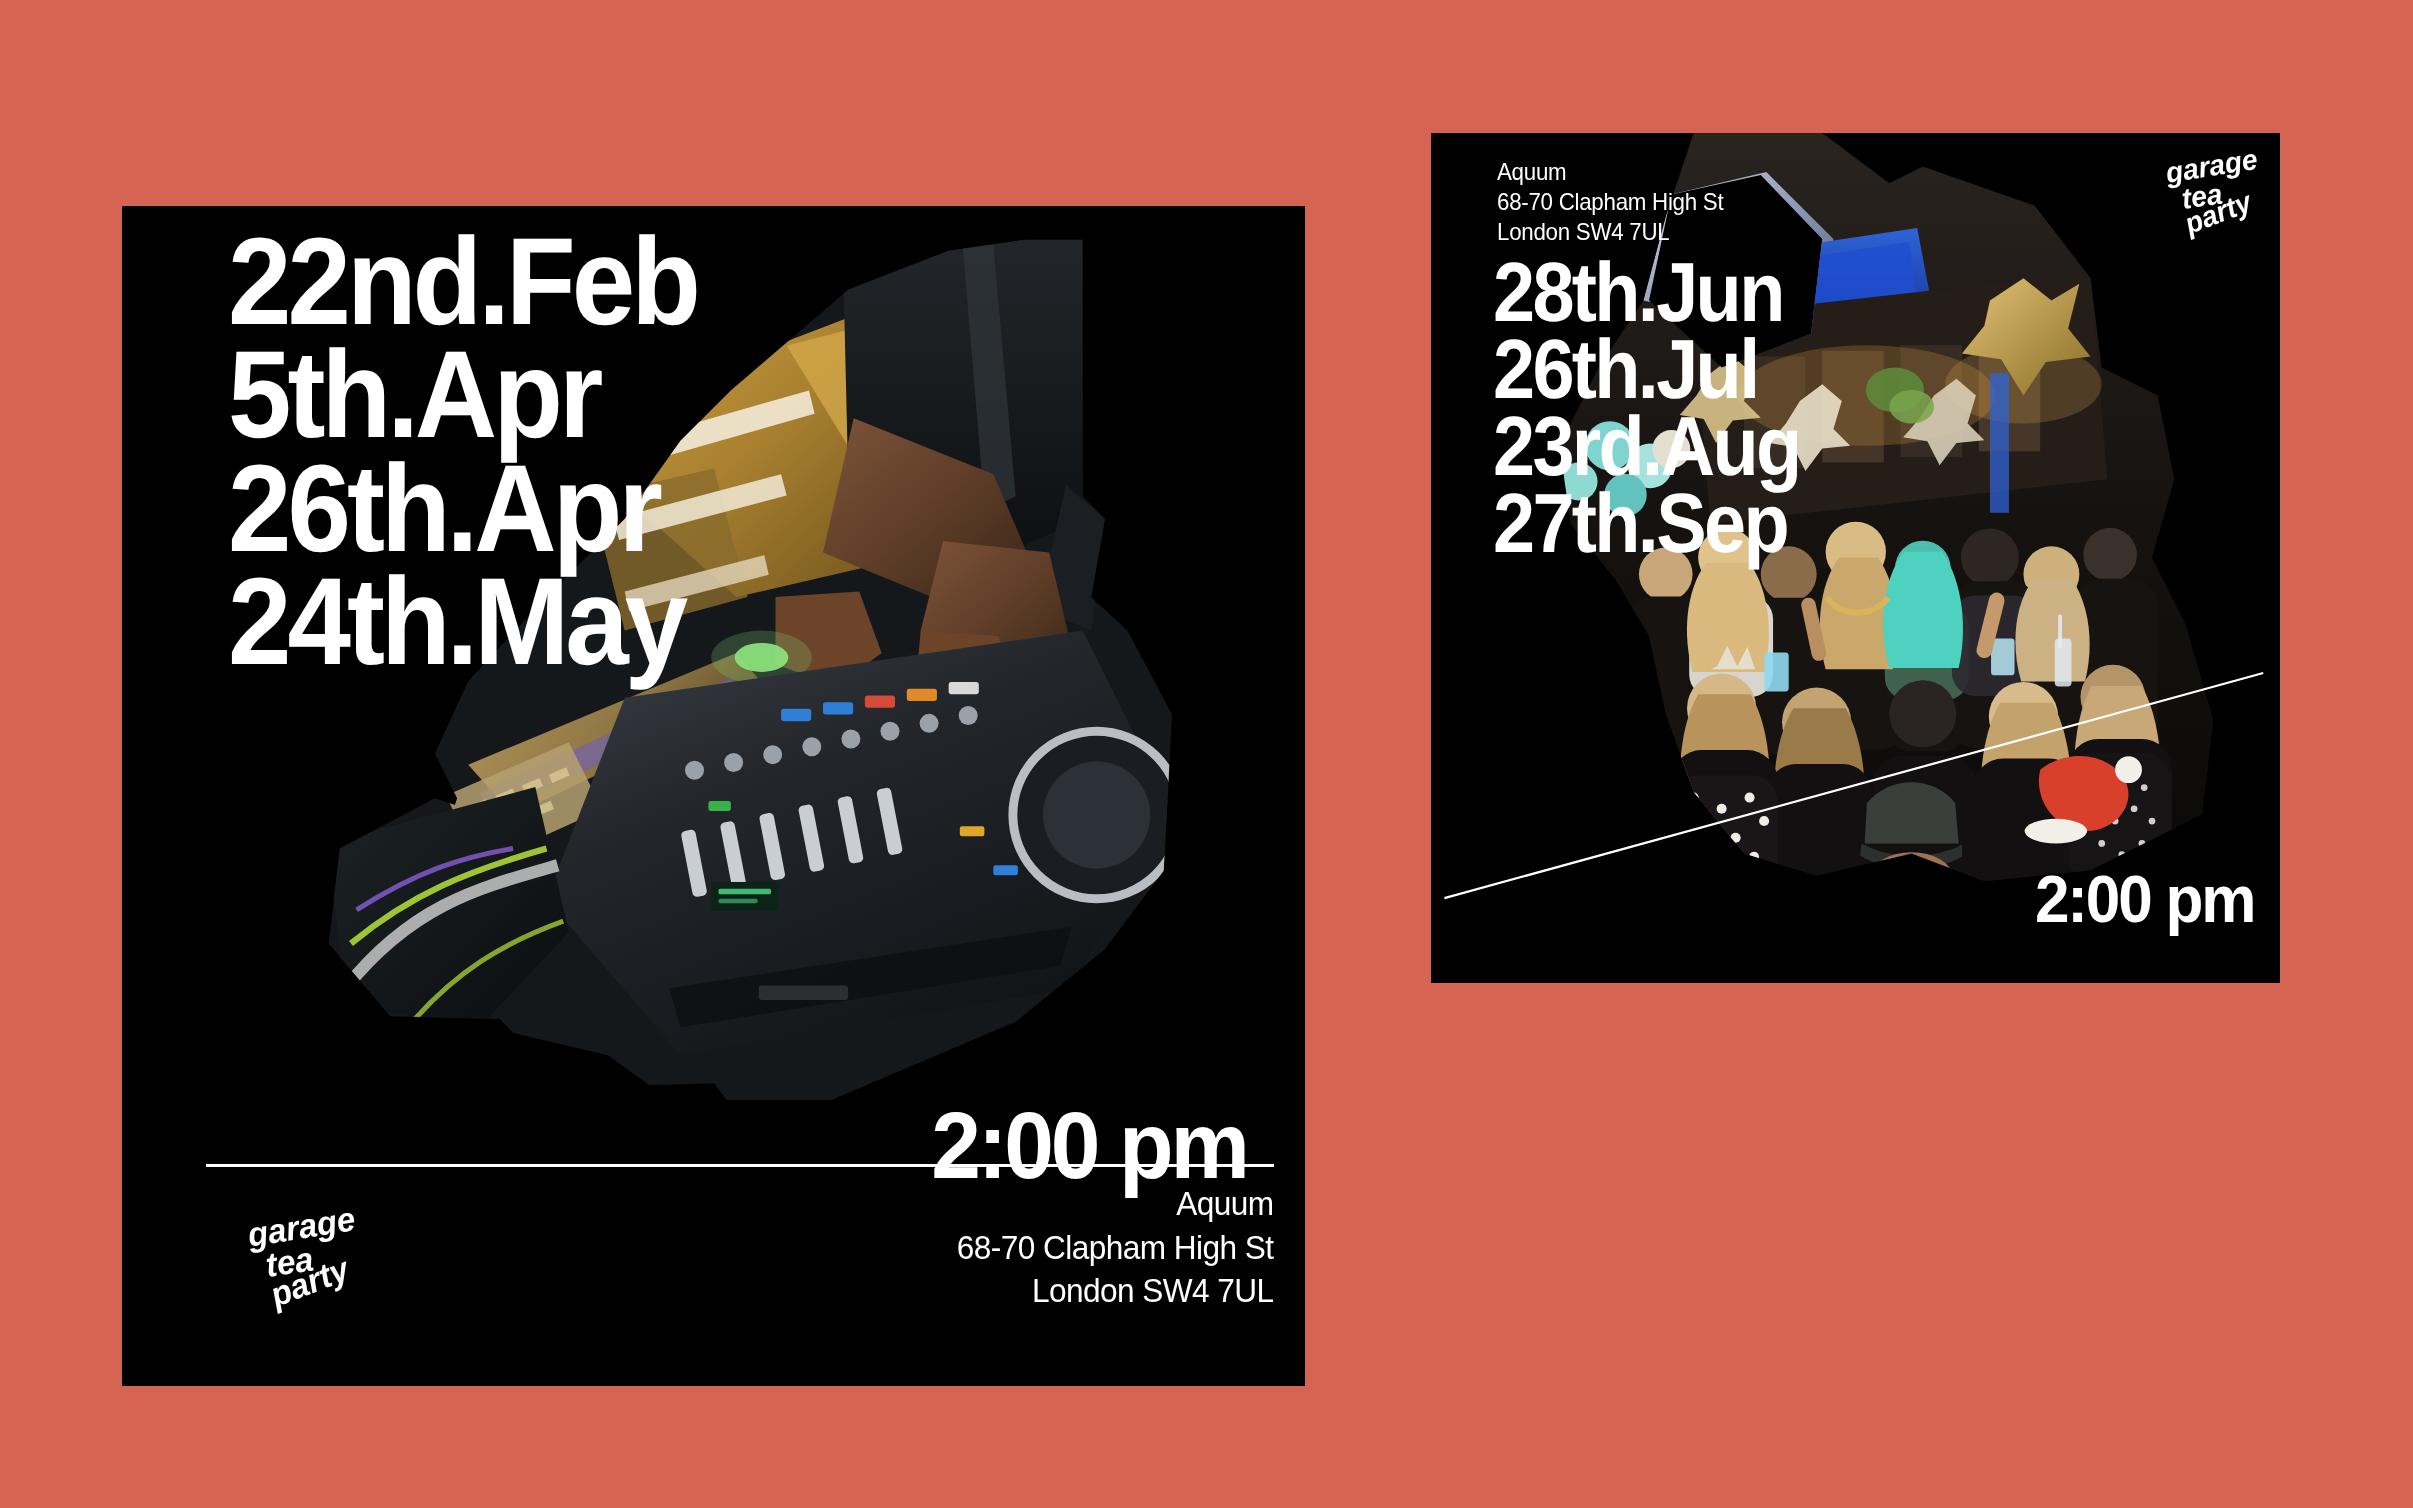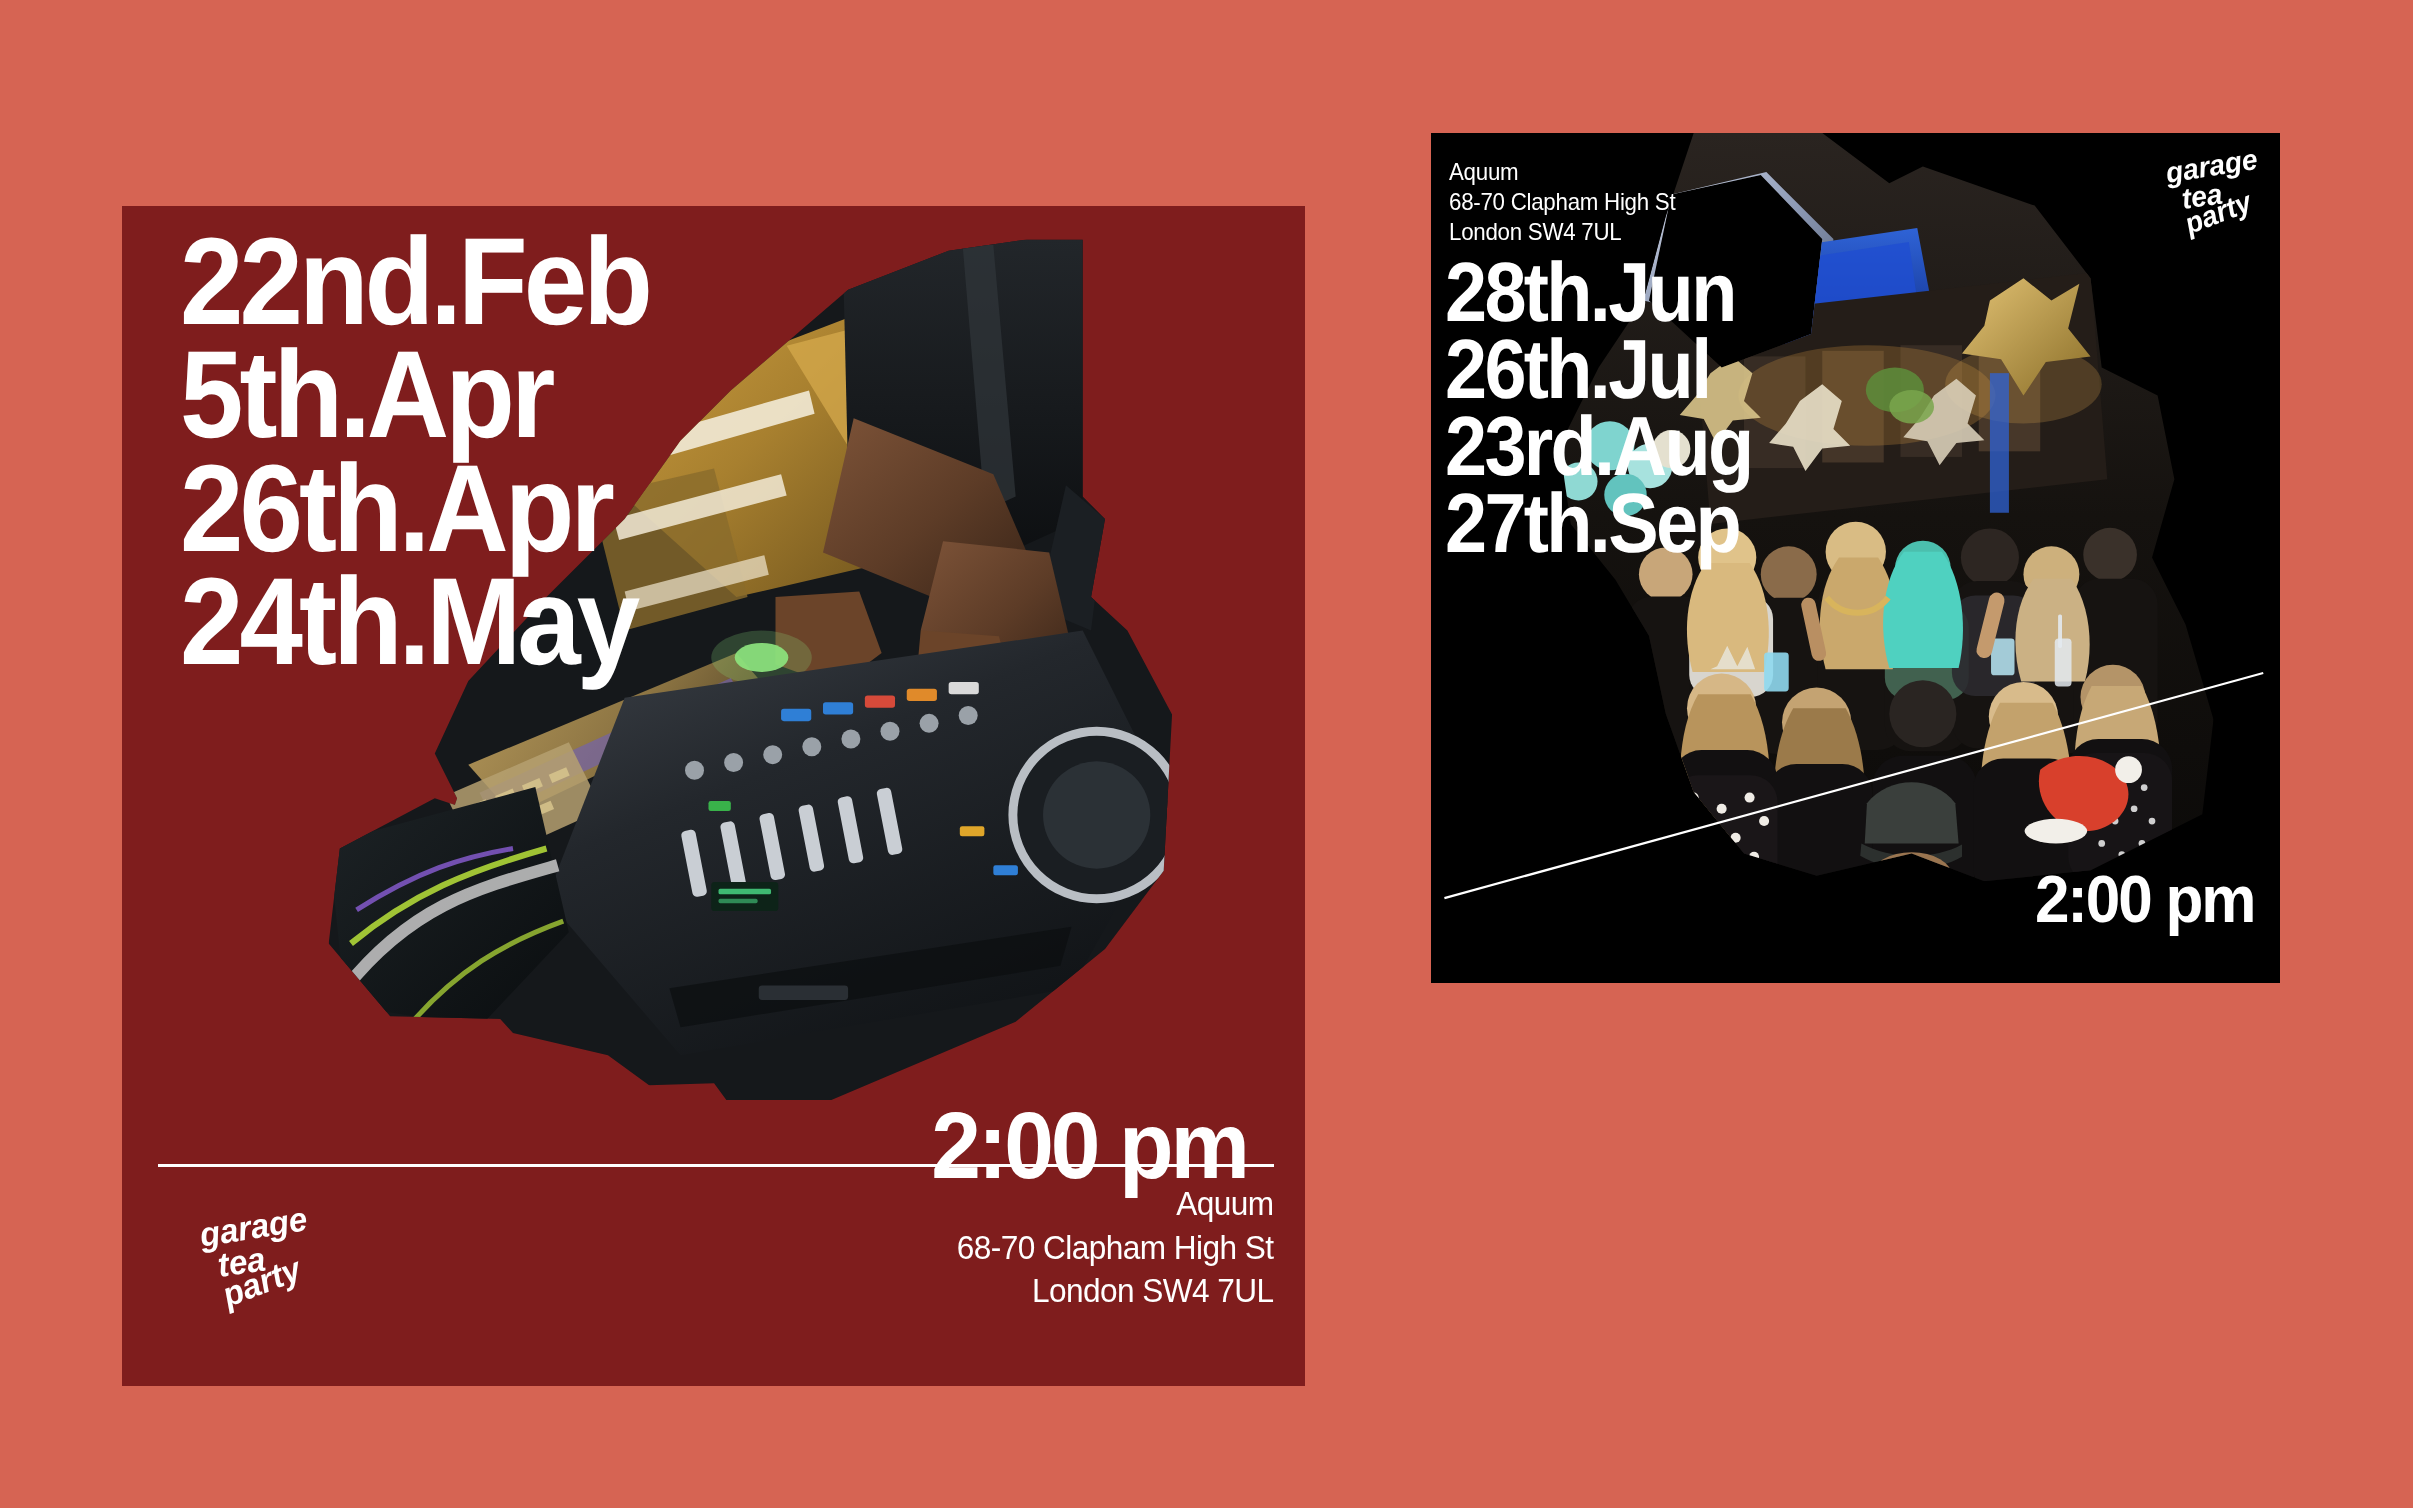--- a/index.html
+++ b/index.html
@@ -146,26 +146,26 @@
 
   .logo-lockup .logo-word {
     display:block;
     transform-origin:left center;
   }
   .logo-word.logo-w1 { transform:rotate(-9deg)  scaleX(0.97); margin-left:0; }
   .logo-word.logo-w2 { transform:rotate(-8deg)  scaleX(0.97); margin-left:0.54em; margin-top:-0.045em; }
   .logo-word.logo-w3 { transform:rotate(-21deg) scaleX(0.97); margin-left:0.70em; margin-top:-0.02em; }
 
   
-  .layer-text { position:absolute; inset:0; }
+  .layer-text { position:absolute; inset:0;margin-left:48px; }
 </style>
 </head>
 <body style="background: rgb(214, 100, 83);">
 
-<div class="poster" id="poster-primary" style="background: #7f1d1d;">
+<div class="poster" id="poster-primary" style="background: #000000;">
 
   <div class="photo-layer">
     <svg viewBox="0 0 2118 2112" preserveAspectRatio="none" aria-hidden="true">
       <defs>
 
         <linearGradient id="pg-gold" x1="0" y1="0" x2="1" y2="1">
           <stop offset="0%" stop-color="#c99b3f"></stop>
           <stop offset="45%" stop-color="#a8802f"></stop>
           <stop offset="100%" stop-color="#6d521c"></stop>
         </linearGradient>

